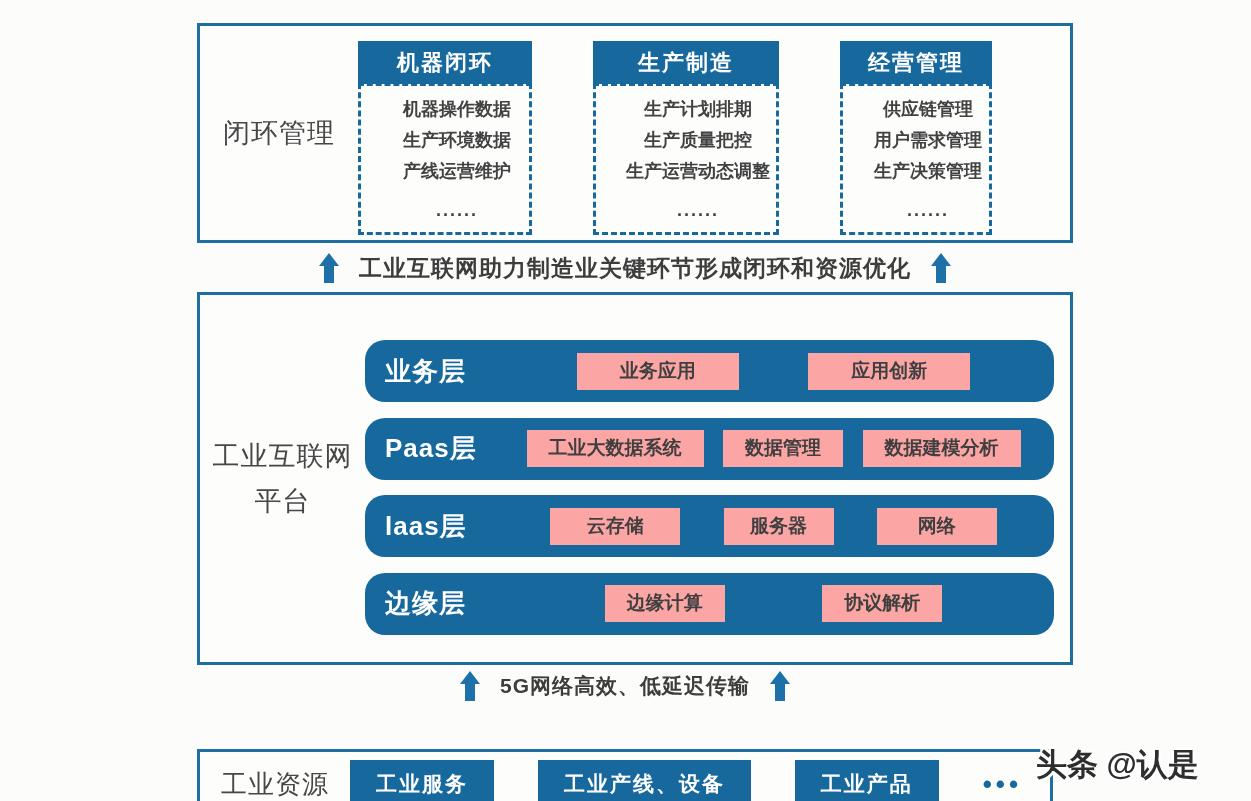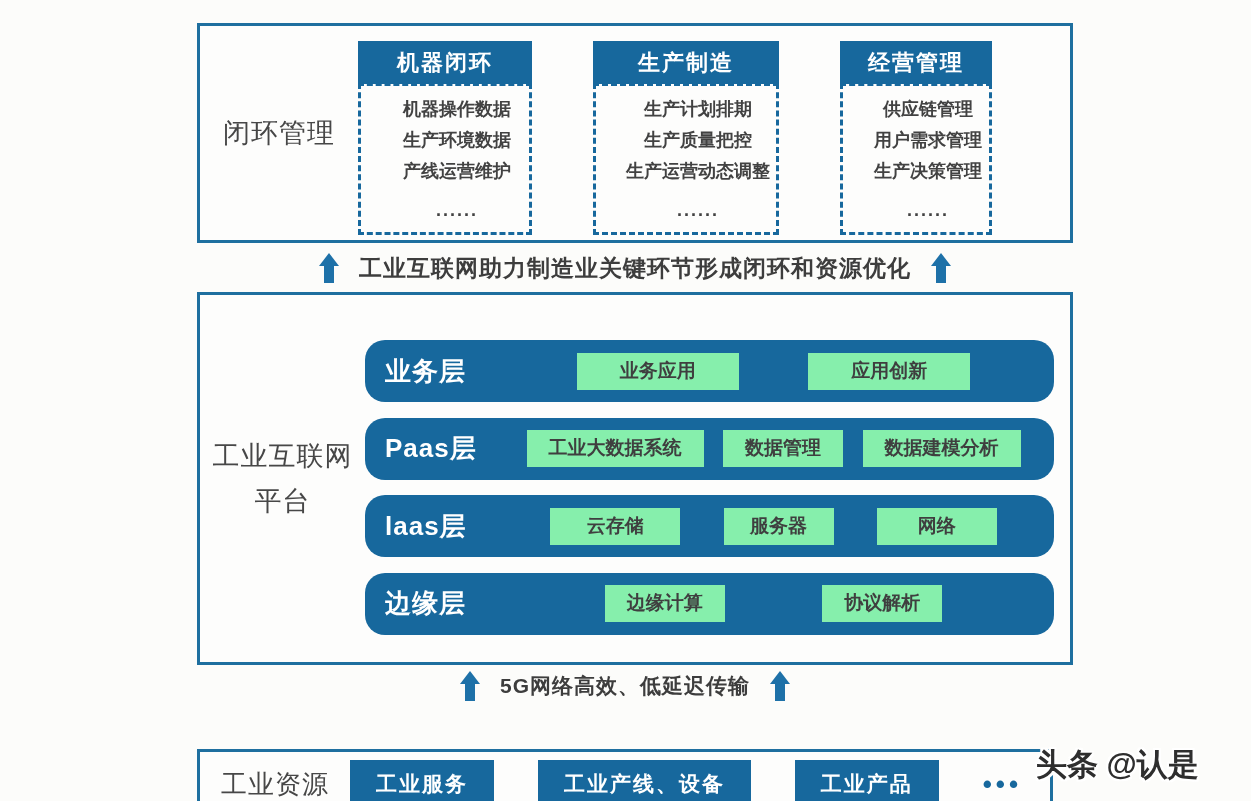--- a/index.html
+++ b/index.html
@@ -152,21 +152,21 @@
     letter-spacing: 1px;
     white-space: nowrap;
   }
   .layer-boxes {
     flex: 1;
     display: flex;
     justify-content: space-evenly;
     align-items: center;
   }
   .white-box {
-    background: #86efac;
+    background: #fca5a5;
     color: #3f3f3f;
     font-size: 19px;
     font-weight: 600;
     text-align: center;
     padding: 5px 22px 6px;
     min-width: 68px;
     white-space: nowrap;
   }
 
   

